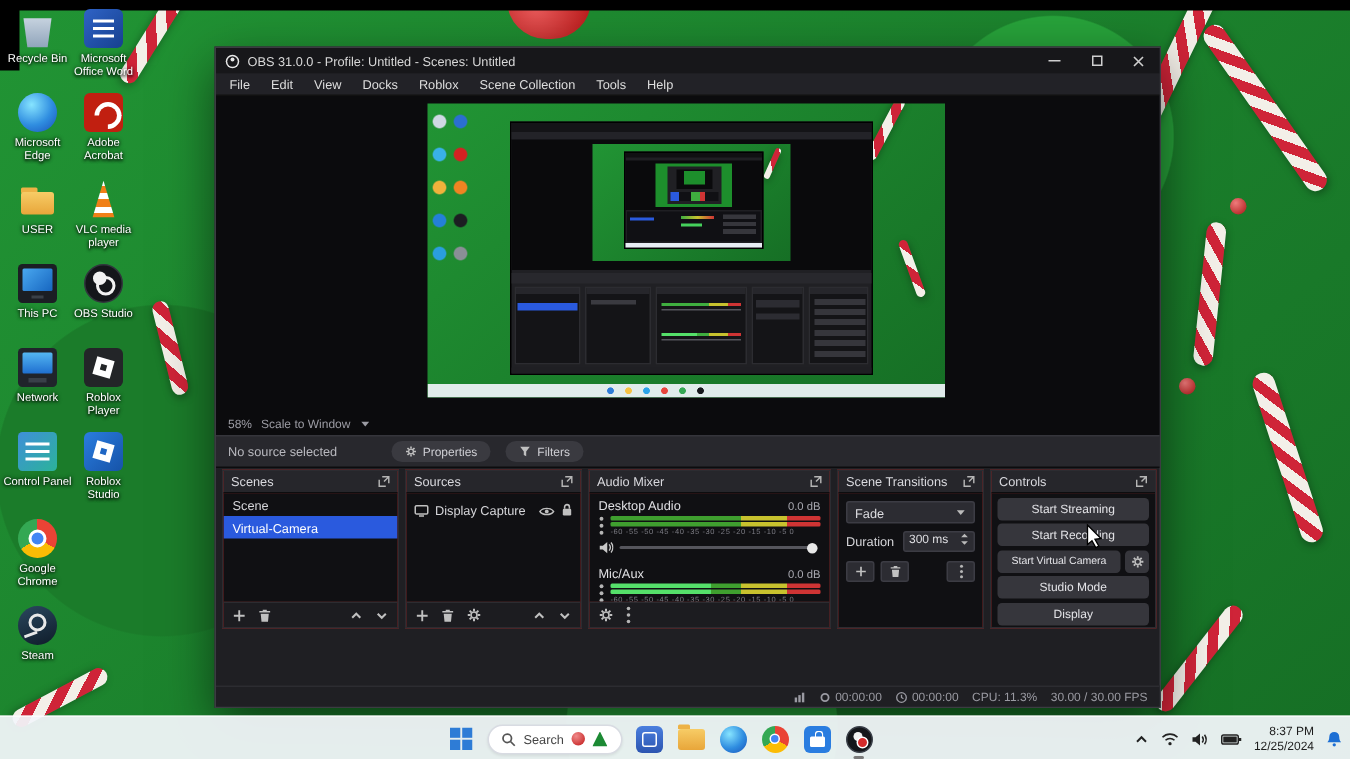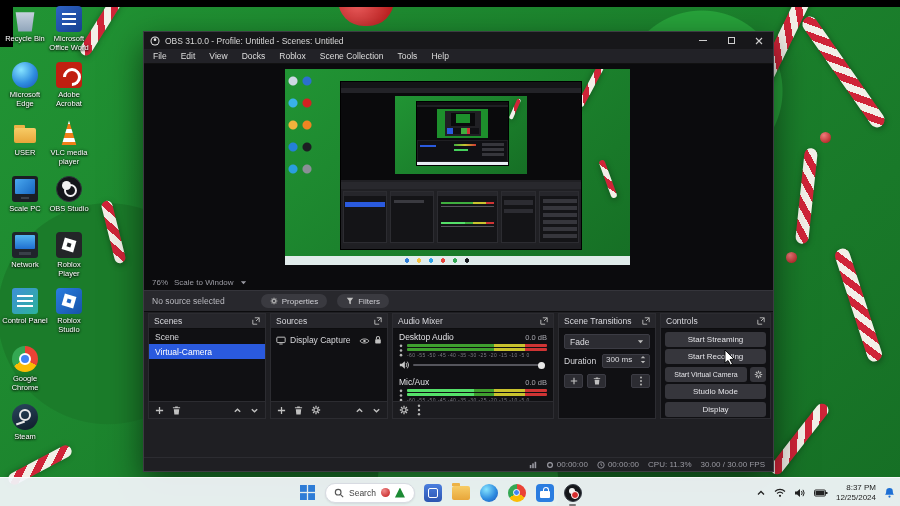--- a/index.html
+++ b/index.html
@@ -158,21 +158,21 @@
   <div class="dicon" style="left:2px;top:62px">
     <div class="art a-edge"></div>
     <div class="lbl">Microsoft Edge</div>
   </div>
   <div class="dicon" style="left:2px;top:120px">
     <div class="art a-user"></div>
     <div class="lbl">USER</div>
   </div>
   <div class="dicon" style="left:2px;top:176px">
     <div class="art a-pc"></div>
-    <div class="lbl">Scale PC</div>
+    <div class="lbl">This PC</div>
   </div>
   <div class="dicon" style="left:2px;top:232px">
     <div class="art a-net"></div>
     <div class="lbl">Network</div>
   </div>
   <div class="dicon" style="left:2px;top:288px">
     <div class="art a-ctl"></div>
     <div class="lbl">Control Panel</div>
   </div>
   <div class="dicon" style="left:2px;top:346px">
@@ -322,21 +322,21 @@
           <div class="abs" style="left:118px;top:2px;width:80px;height:5px;background:
             radial-gradient(circle at 4px 2.5px,#2e7cd6 0 2px,rgba(0,0,0,0) 2.5px),
             radial-gradient(circle at 16px 2.5px,#f5c242 0 2px,rgba(0,0,0,0) 2.5px),
             radial-gradient(circle at 28px 2.5px,#2aa3e8 0 2px,rgba(0,0,0,0) 2.5px),
             radial-gradient(circle at 40px 2.5px,#e8453c 0 2px,rgba(0,0,0,0) 2.5px),
             radial-gradient(circle at 52px 2.5px,#34a853 0 2px,rgba(0,0,0,0) 2.5px),
             radial-gradient(circle at 64px 2.5px,#17191d 0 2px,rgba(0,0,0,0) 2.5px)"></div>
         </div>
       </div>
       <div class="scale-row">
-        <span>76%</span>
+        <span>58%</span>
         <span>Scale to Window</span>
         <svg width="7" height="7" viewBox="0 0 8 8">
             <path fill="#9c9ca4" d="M1 2.5h6L4 6z"></path>
           </svg>
       </div>
     </div>
 
     <div class="source-bar">
       <span class="sb-msg">No source selected</span>
       <div class="sb-btn">

